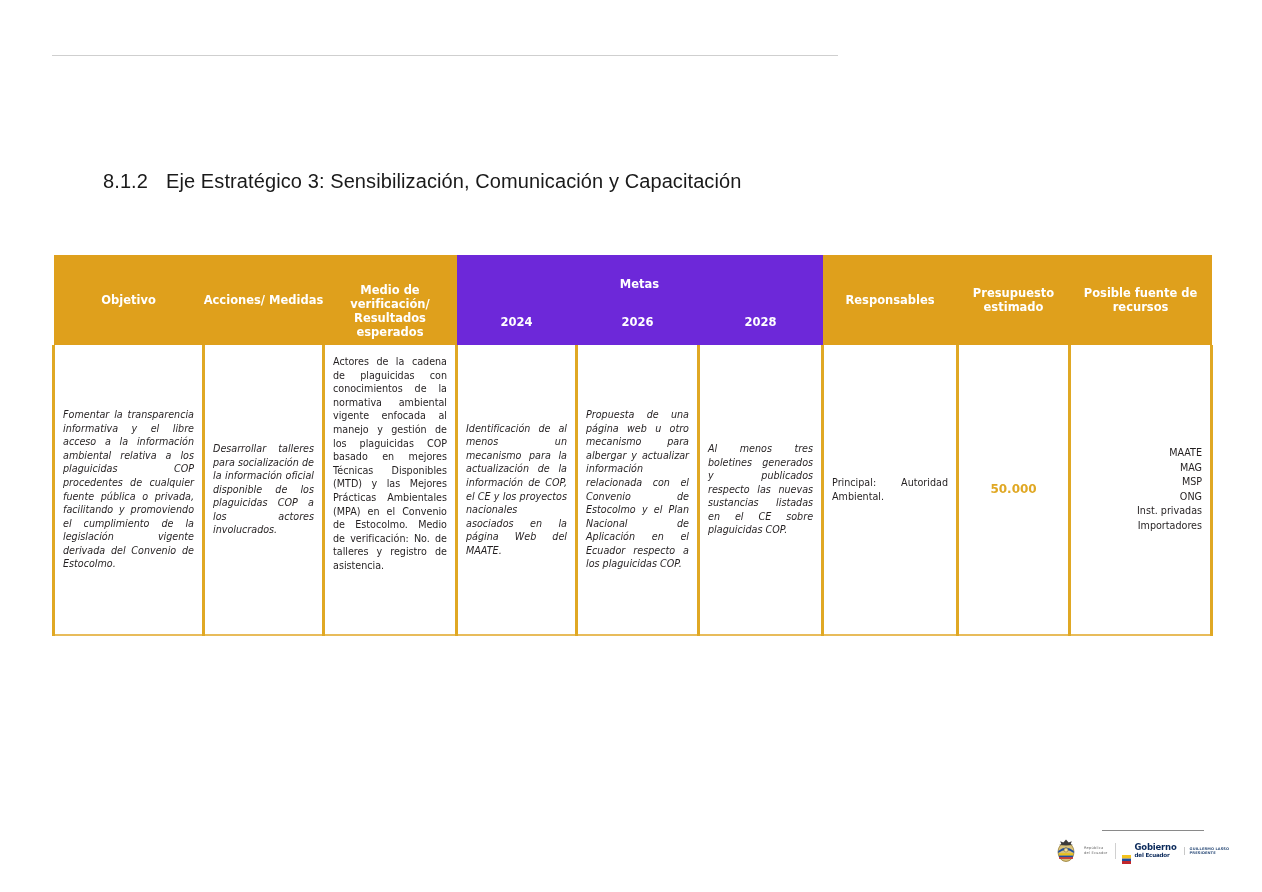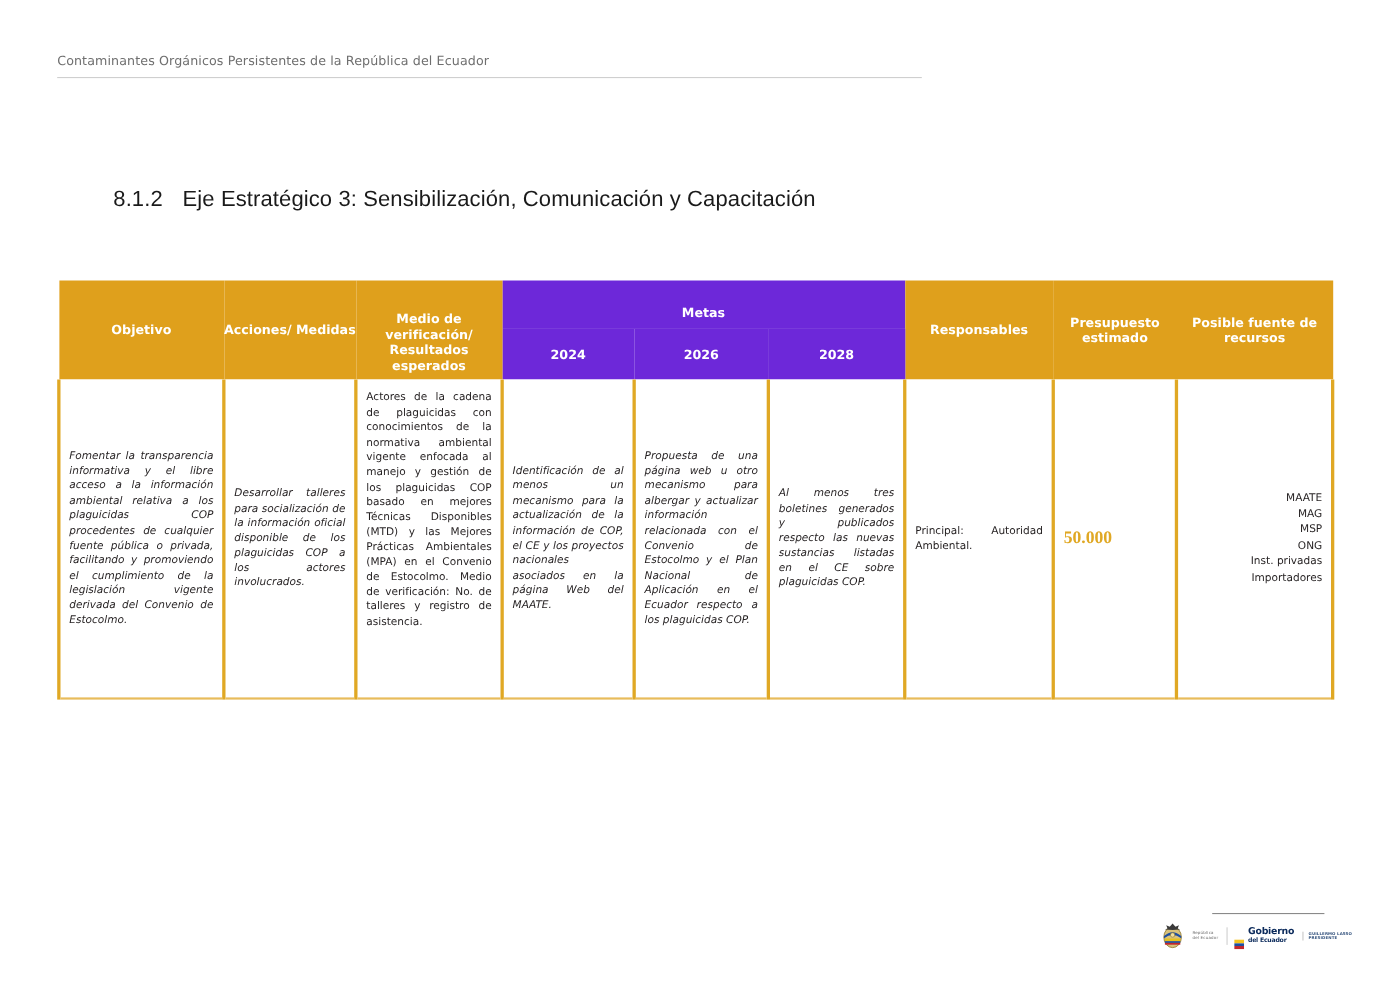--- a/index.html
+++ b/index.html
@@ -127,25 +127,25 @@
     word-spacing: 0;
     hyphens: none;
   }
   tbody tr { height: 290px; }
 
   td.cell-vcenter {
     vertical-align: middle;
     font-style: italic;
   }
   td.budget {
+    text-align: center;
     color: #e0a824;
     font-weight: bold;
-    font-size: 16px;
-    vertical-align: middle;
-    font-family: Liberation Serif, serif;
+    font-size: 12px;
+    vertical-align: middle;
   }
   td.resp {
     vertical-align: middle;
   }
   td.fuente {
     vertical-align: middle;
     text-align: right;
     line-height: 14.5px;
   }
 
@@ -217,21 +217,20 @@
   }
   .flagdot {
     width: 9px; height: 9px;
     position: relative;
   }
 </style>
 </head>
 <body>
 
 <div class="page-header">
-  <div class="line">Contaminantes Orgánicos Persistentes de la República del Ecuador</div>
   <div class="rule"></div>
 </div>
 
 <div class="section-title">
   <span class="num">8.1.2</span><span>Eje Estratégico 3: Sensibilización, Comunicación y Capacitación</span>
 </div>
 
 <div class="table-wrap">
   <table class="plan">
     <colgroup>

